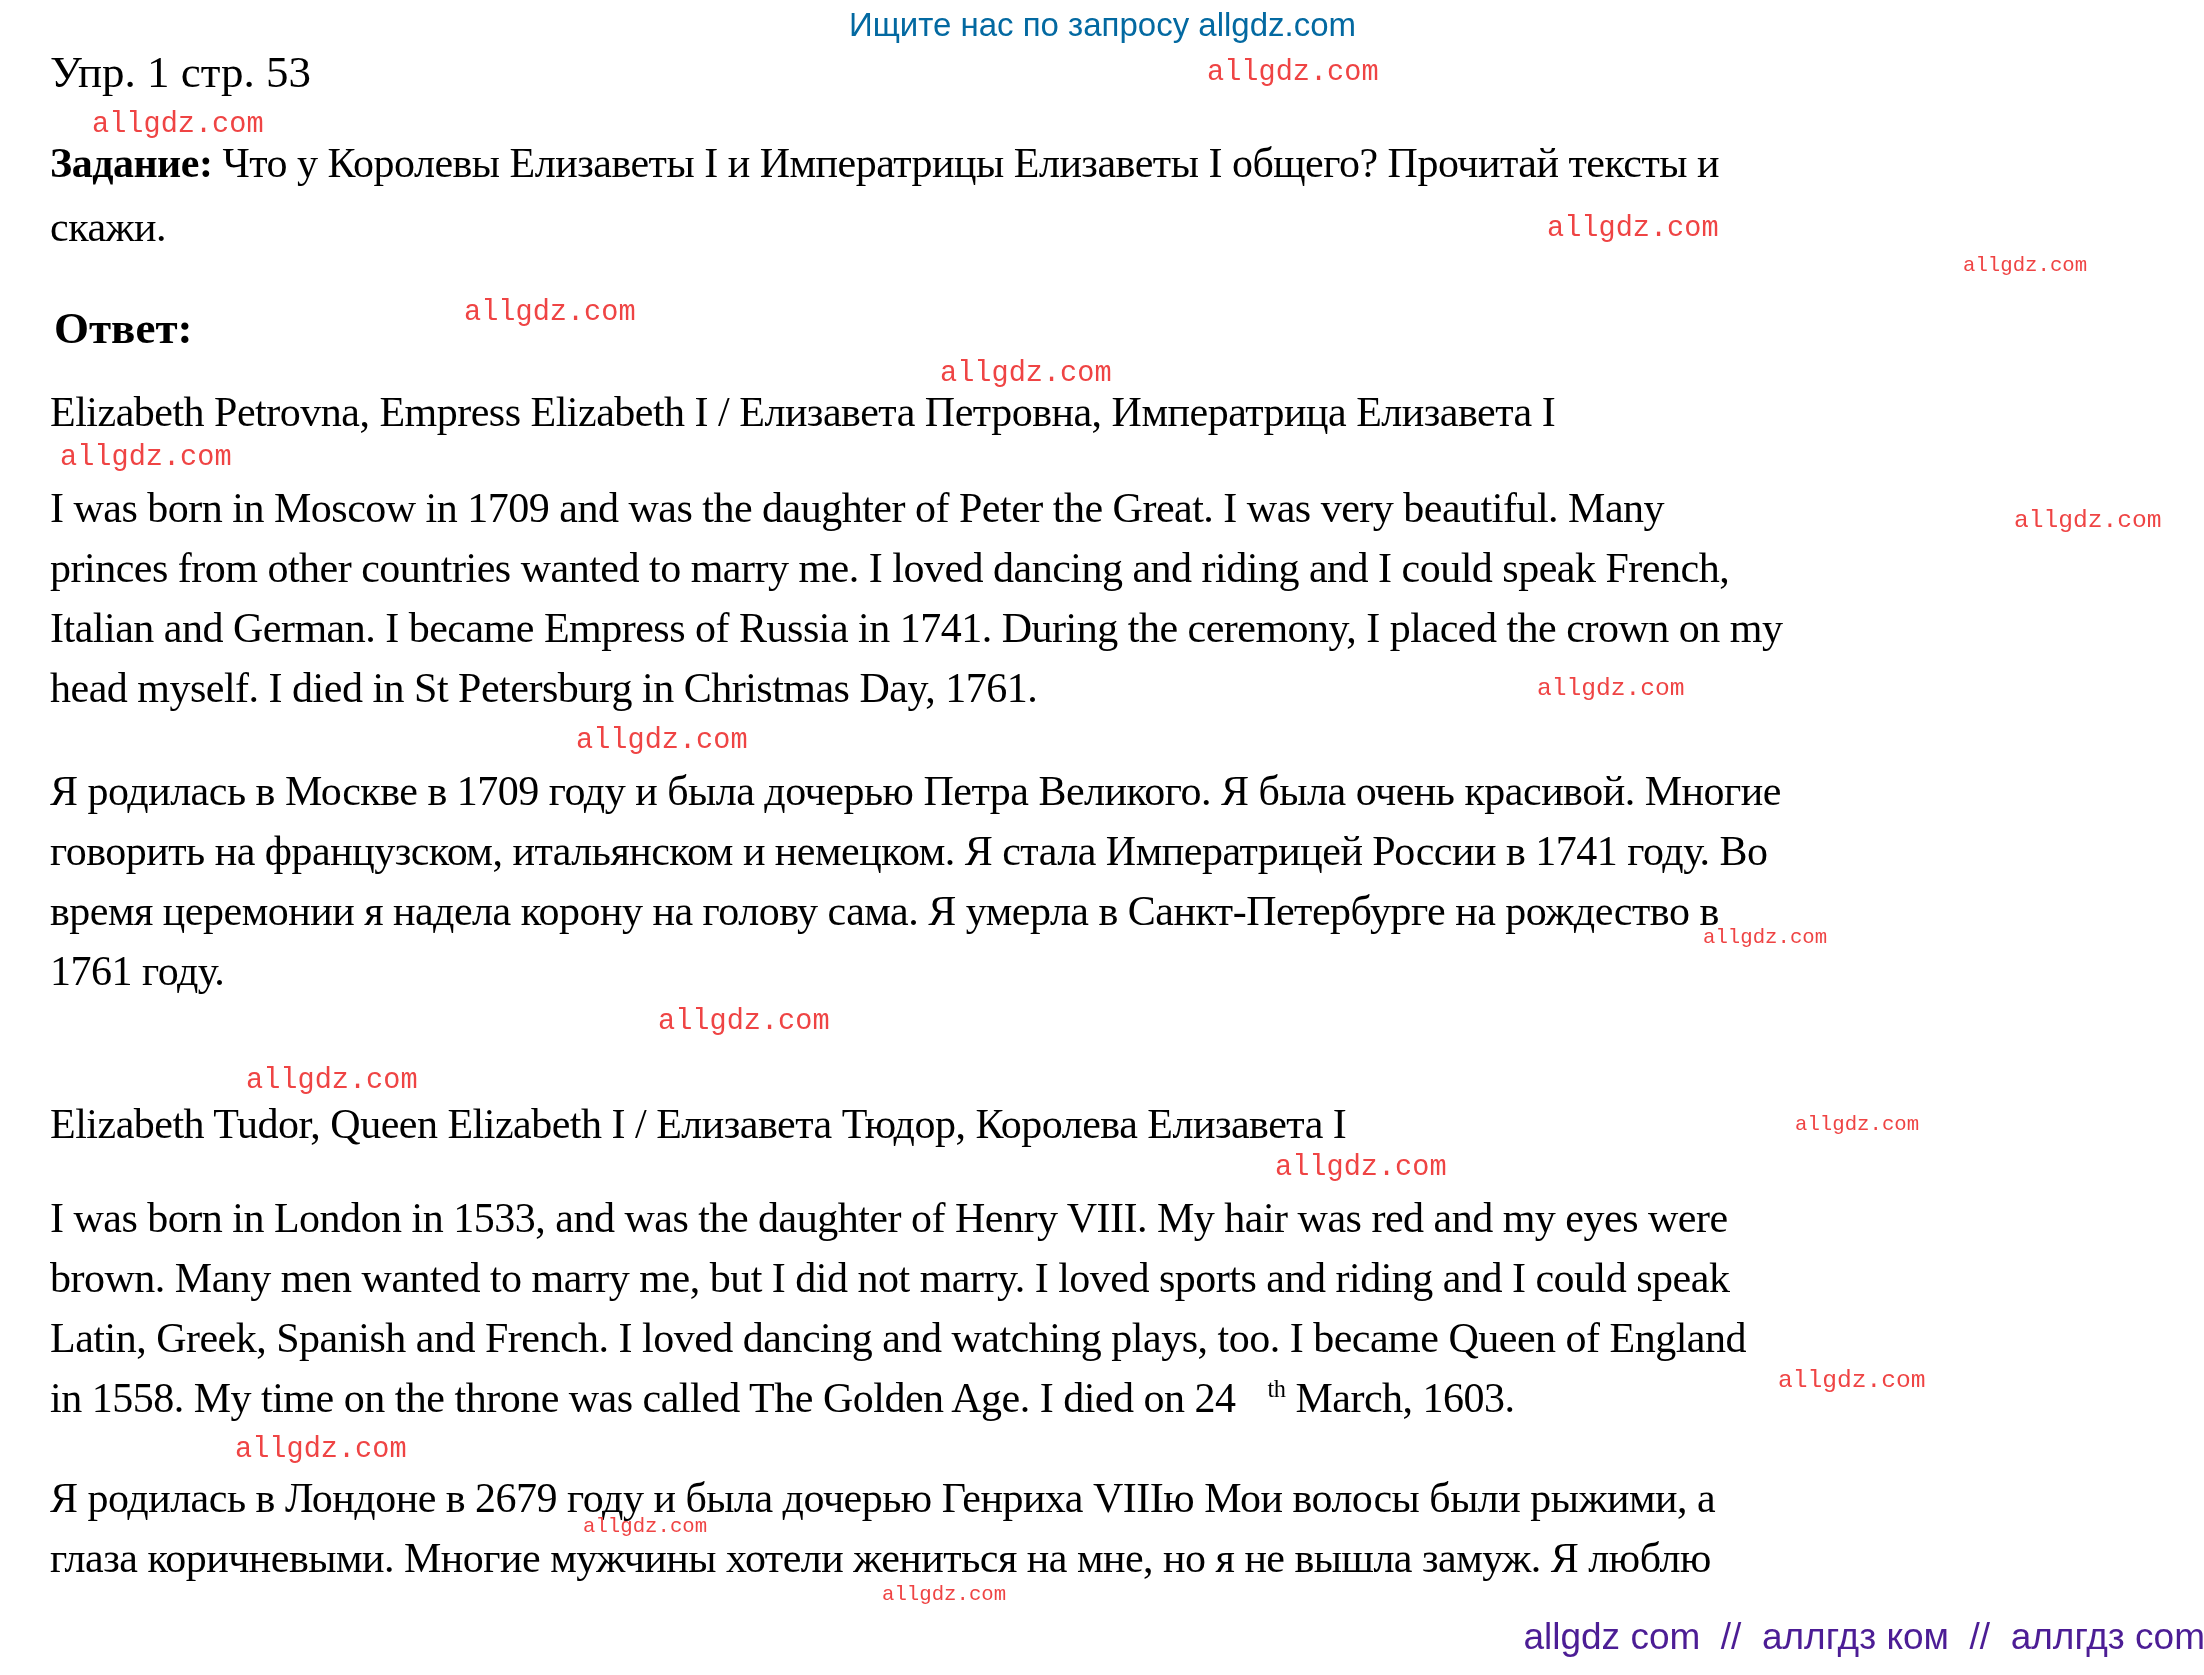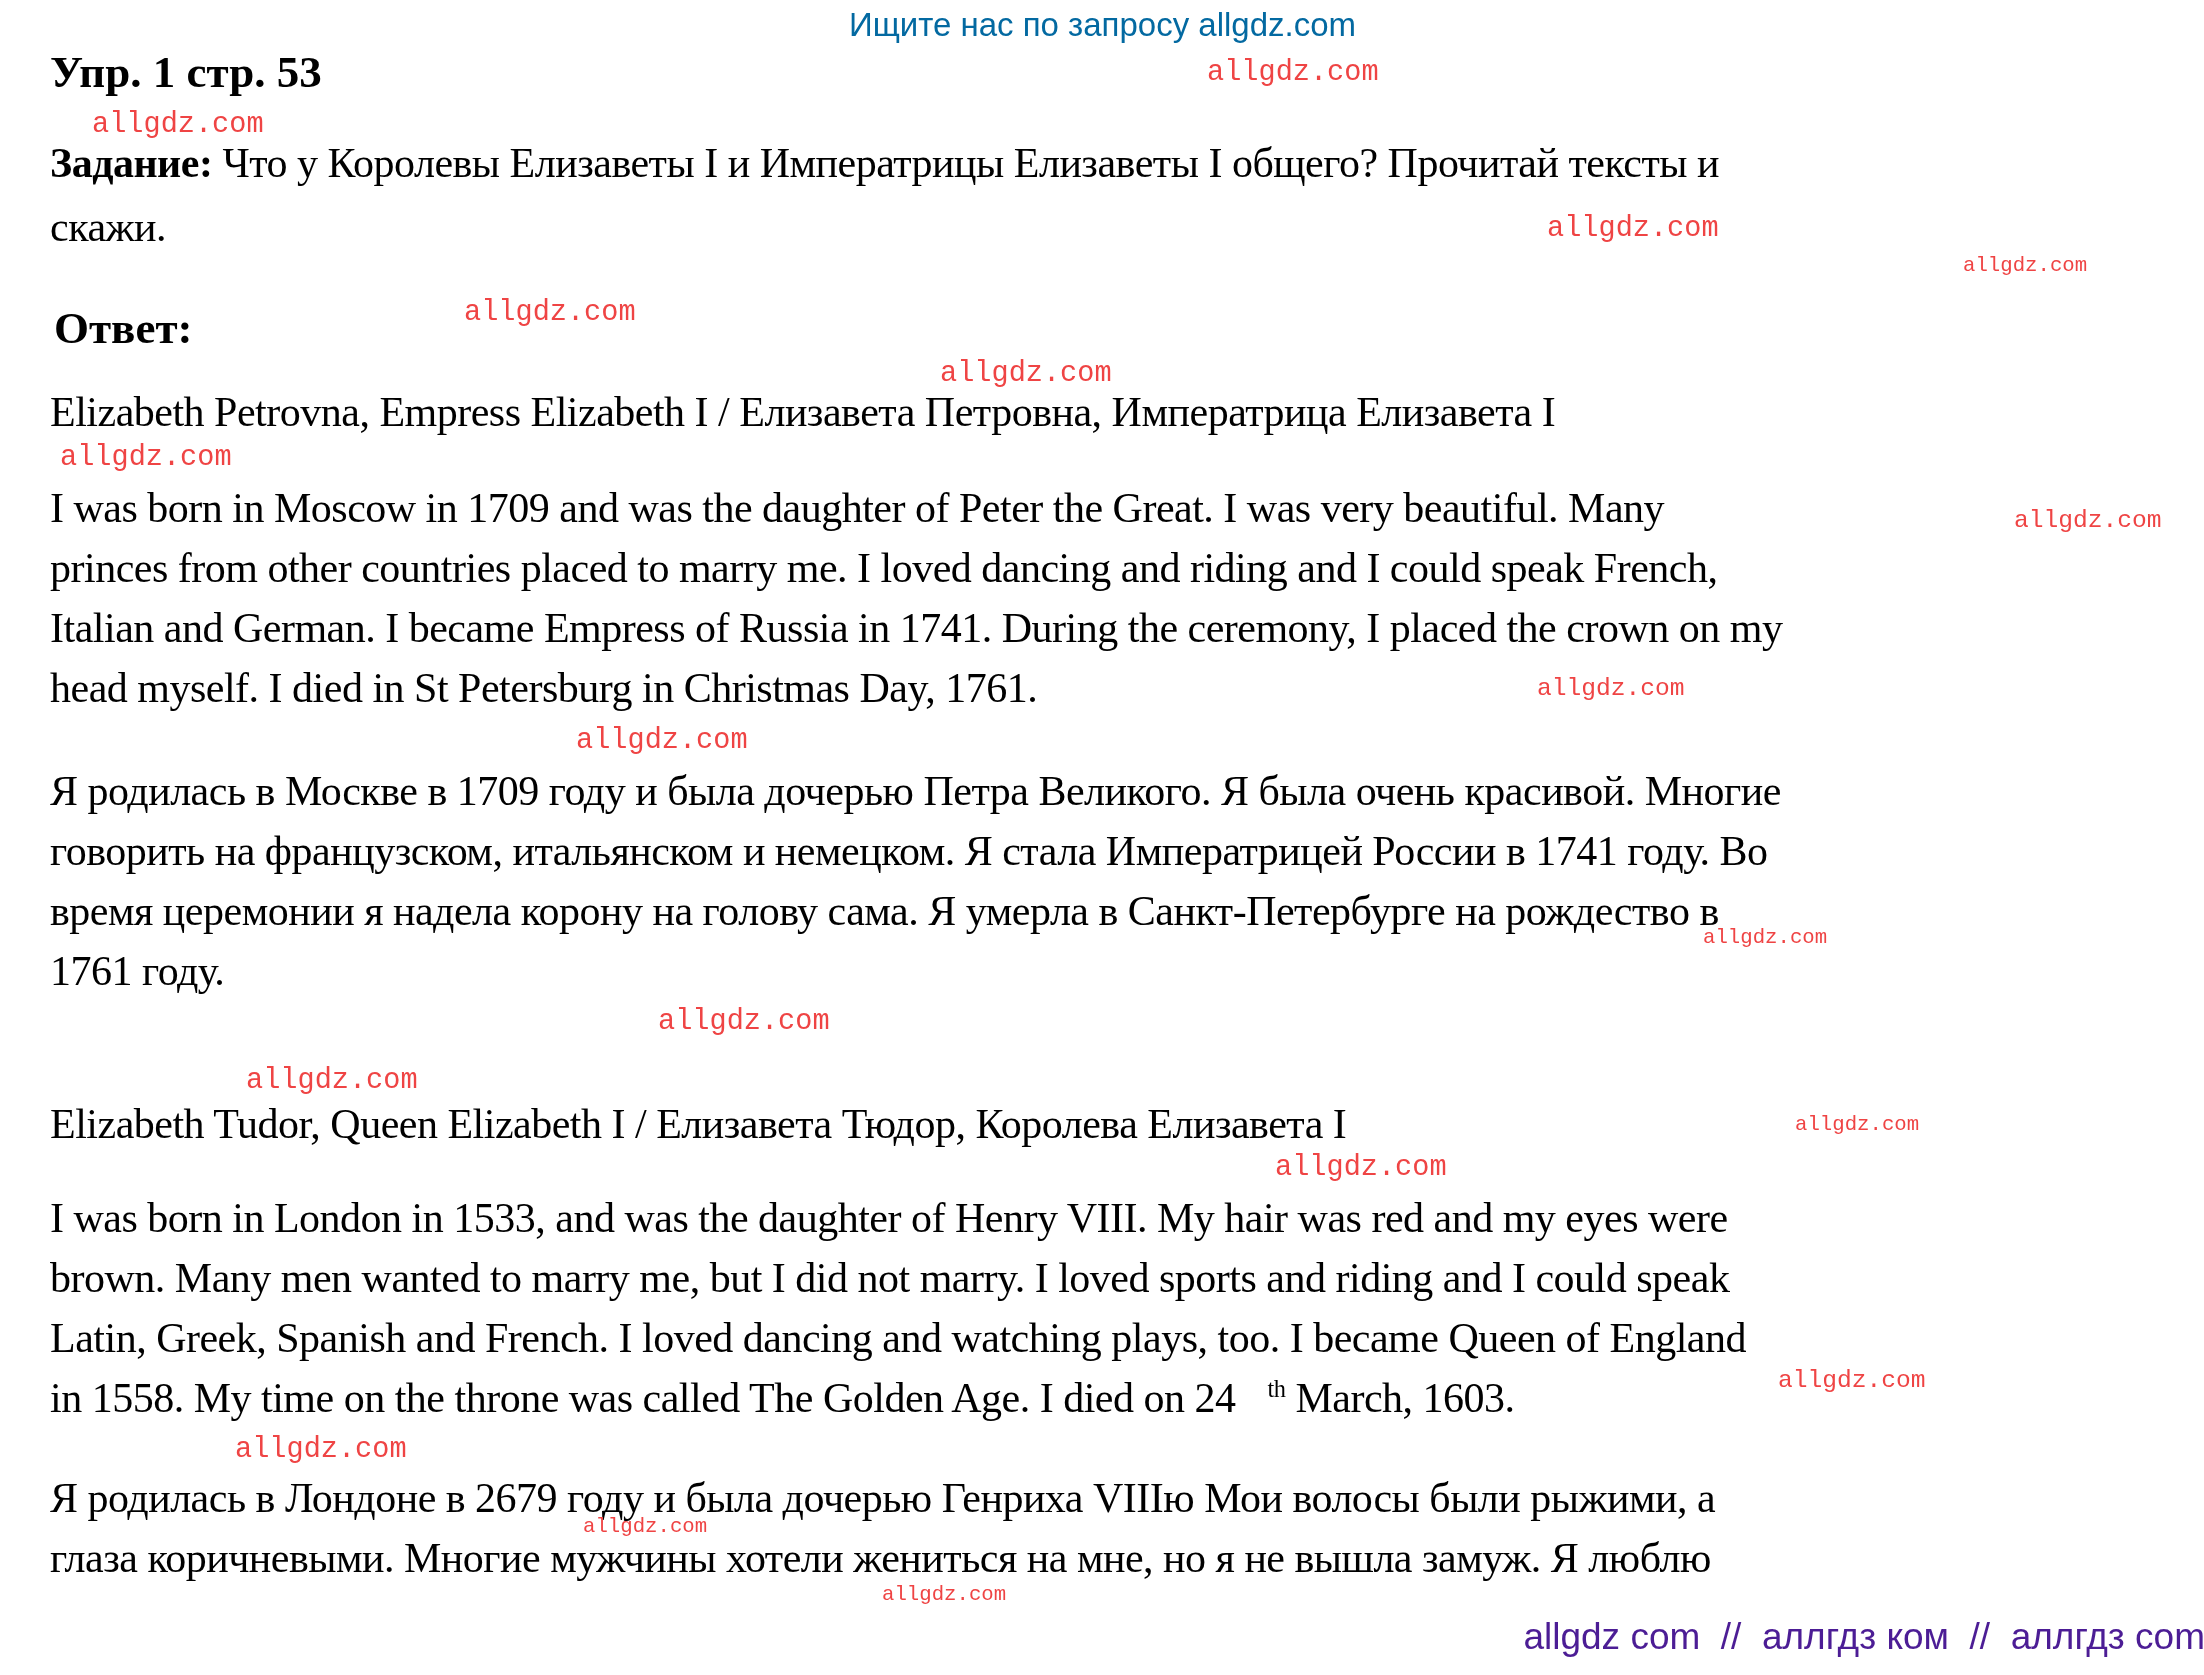--- a/index.html
+++ b/index.html
@@ -14,21 +14,21 @@
   .banner {
     position: absolute; top: 3px; left: 0; width: 100%;
     text-align: center;
     font-family: "Liberation Sans", sans-serif;
     font-size: 33px; line-height: 43px;
     color: #0369a1;
     white-space: nowrap;
   }
   .ex-title {
     position: absolute; top: 46px; left: 50px;
-    font-size: 45px; font-weight: bold;
+    font-size: 45px; font-weight: normal;
     white-space: nowrap; margin: 0;
   }
   .block { position: absolute; left: 50px; }
   .line {
     font-size: 42px; line-height: 60px;
     letter-spacing: -0.5px;
     white-space: nowrap;
   }
   .task-block .line { line-height: 64px; }
   .b { font-weight: bold; }
@@ -68,21 +68,21 @@
 </div>
 
 <h2 class="answer-label">Ответ:</h2>
 
 <div class="block" style="top:382px;">
   <div class="line">Elizabeth Petrovna, Empress Elizabeth I / Елизавета Петровна, Императрица Елизавета I</div>
 </div>
 
 <div class="block" style="top:478px;">
   <div class="line">I was born in Moscow in 1709 and was the daughter of Peter the Great. I was very beautiful. Many</div>
-  <div class="line">princes from other countries placed to marry me. I loved dancing and riding and I could speak French,</div>
+  <div class="line">princes from other countries wanted to marry me. I loved dancing and riding and I could speak French,</div>
   <div class="line">Italian and German. I became Empress of Russia in 1741. During the ceremony, I placed the crown on my</div>
   <div class="line">head myself. I died in St Petersburg in Christmas Day, 1761.</div>
 </div>
 
 <div class="block" style="top:761px;">
   <div class="line">Я родилась в Москве в 1709 году и была дочерью Петра Великого. Я была очень красивой. Многие</div>
   <div class="line">говорить на французском, итальянском и немецком. Я стала Императрицей России в 1741 году. Во</div>
   <div class="line">время церемонии я надела корону на голову сама. Я умерла в Санкт-Петербурге на рождество в</div>
   <div class="line">1761 году.</div>
 </div>

